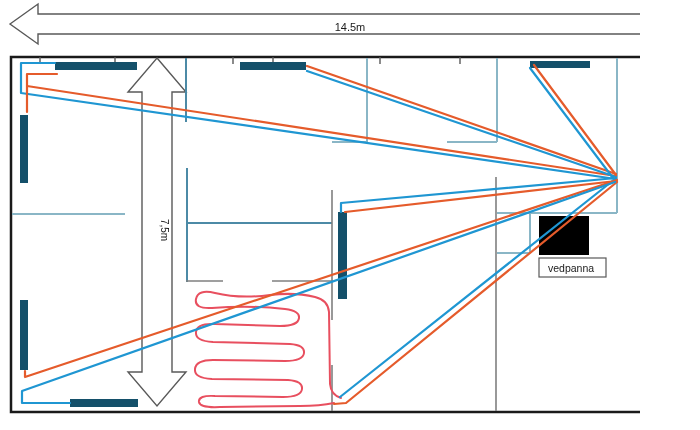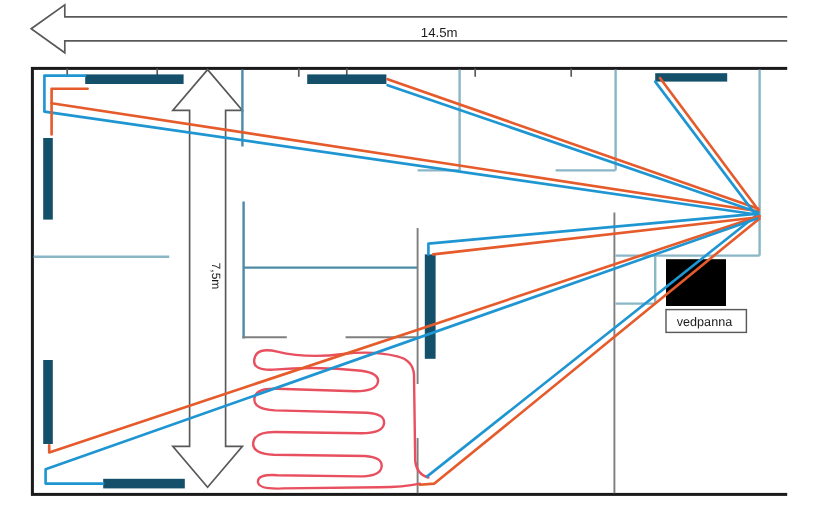--- a/index.html
+++ b/index.html
@@ -2,21 +2,20 @@
 <html><head>
 <meta charset="utf-8">
 <style>
   html, body { margin: 0; padding: 0; background: #ffffff; }
   .stage {
     position: relative;
     width: 640px; height: 430px;
     background: #ffffff;
     font-family: "Liberation Sans", "DejaVu Sans", sans-serif;
     overflow: hidden;
-    padding-left: 16px;
   }
   svg text { font-family: "Liberation Sans", "DejaVu Sans", sans-serif; fill: #1a1a1a; }
   .dim-label { font-size: 11px; }
   .dim-label-v { font-size: 10px; }
   .tank-label { font-size: 9.5px; }
   .boiler-label { font-size: 10.5px; }
 </style>
 </head>
 <body>
 

